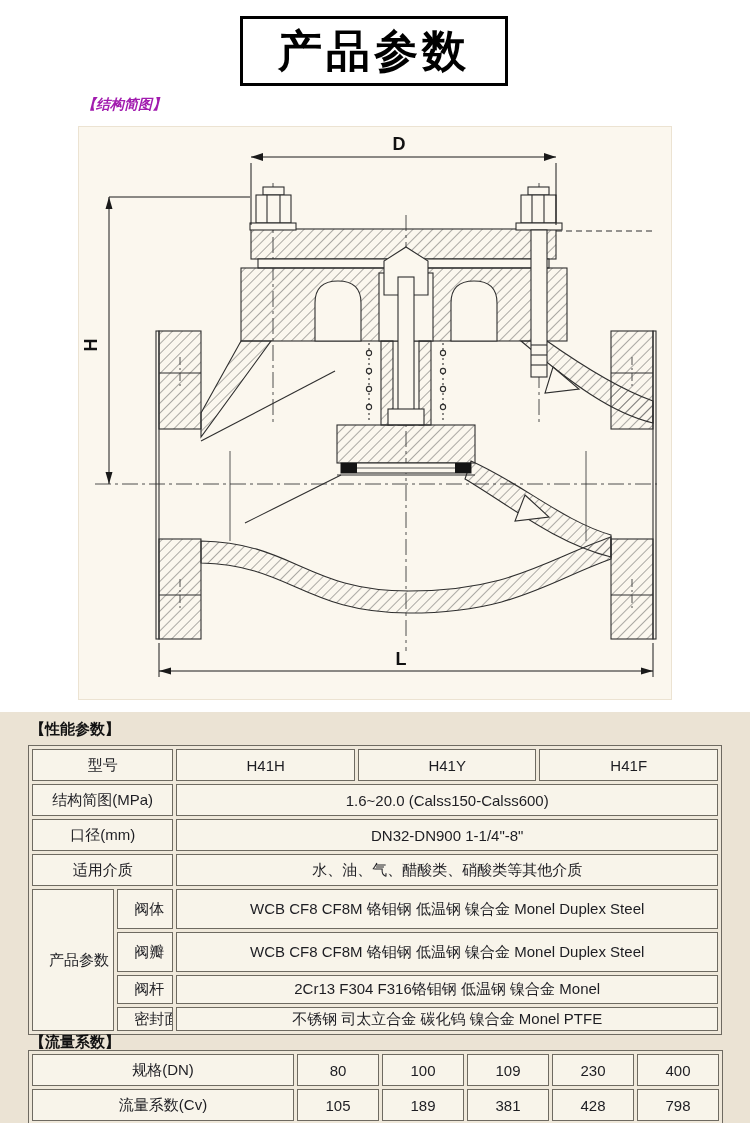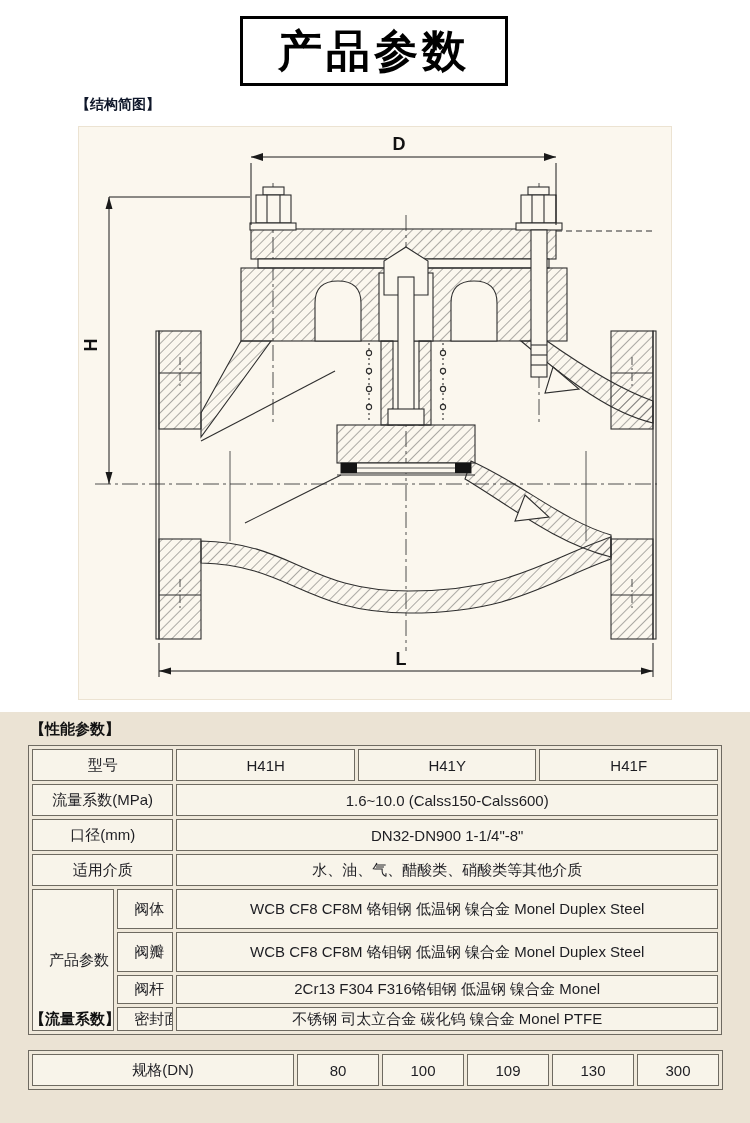--- a/index.html
+++ b/index.html
@@ -6,29 +6,29 @@
   body{
     width:750px;height:1123px;position:relative;background:#ffffff;
     font-family:"Liberation Sans","DejaVu Sans",sans-serif;color:#1c1c1c;overflow:hidden;
   }
   .title-box{
     position:absolute;left:240px;top:16px;width:268px;height:70px;
     border:3px solid #000;background:#fff;box-sizing:border-box;
     display:flex;align-items:center;justify-content:center;
     font-size:44px;font-weight:bold;letter-spacing:4px;color:#000;
   }
-  .diagram-label{position:absolute;left:76px;top:96px;font-size:14px;font-weight:bold;color:#0f172a;}
+  .diagram-label{position:absolute;left:82px;top:96px;font-size:14px;font-weight:bold;color:#a21caf;font-style:italic;}
   .diagram-panel{
     position:absolute;left:78px;top:126px;width:594px;height:574px;
     background:#fbf7ee;border:1px solid #ece3d2;box-sizing:border-box;
   }
   .spec-section{position:absolute;left:0;top:712px;width:750px;height:411px;background:#ebe3d4;}
   .section-label{position:absolute;left:30px;font-size:15px;font-weight:bold;color:#111;}
   .perf-label{top:8px;}
-  .flow-label{top:298px;}
+  .flow-label{top:321px;}
   table.spec{
     position:absolute;left:28px;border-collapse:separate;border-spacing:3px;
     table-layout:fixed;border:1px solid #6e6a61;background:#efe8da;
   }
   table.perf{top:33px;width:694px;}
   table.flow{top:338px;width:694px;}
   table.spec td{
     border:1px solid #6e6a61;background:#f8f4ea;text-align:center;
     font-size:15px;color:#1d1d22;padding:0 16px;overflow:hidden;white-space:nowrap;
   }
@@ -193,22 +193,22 @@
         <col style="width:178px">
       </colgroup>
     <tbody>
         <tr class="r30">
       <td colspan="2">型号</td>
       <td>H41H</td>
       <td>H41Y</td>
       <td>H41F</td>
     </tr>
     <tr class="r30">
-      <td colspan="2">流量系数(MPa)</td>
-      <td colspan="3">1.6~10.0 (Calss150-Calss600)</td>
+      <td colspan="2">结构简图(MPa)</td>
+      <td colspan="3">1.6~20.0 (Calss150-Calss600)</td>
     </tr>
     <tr class="r30">
       <td colspan="2">口径(mm)</td>
       <td colspan="3">DN32-DN900 1-1/4"-8"</td>
     </tr>
     <tr class="r30">
       <td colspan="2">适用介质</td>
       <td colspan="3">水、油、气、醋酸类、硝酸类等其他介质</td>
     </tr>
     <tr class="r38">
@@ -241,19 +241,27 @@
         <col style="width:82px">
         <col style="width:82px">
         <col style="width:82px">
       </colgroup>
     <tbody>
         <tr class="r30">
       <td>规格(DN)</td>
       <td>80</td>
       <td>100</td>
       <td>109</td>
-      <td>130</td>
-      <td>300</td>
+      <td>230</td>
+      <td>400</td>
+    </tr>
+    <tr class="r30">
+      <td>流量系数(Cv)</td>
+      <td>105</td>
+      <td>189</td>
+      <td>381</td>
+      <td>428</td>
+      <td>798</td>
     </tr>
   </tbody>
     </table>
 
 </div>
 
 </body></html>

